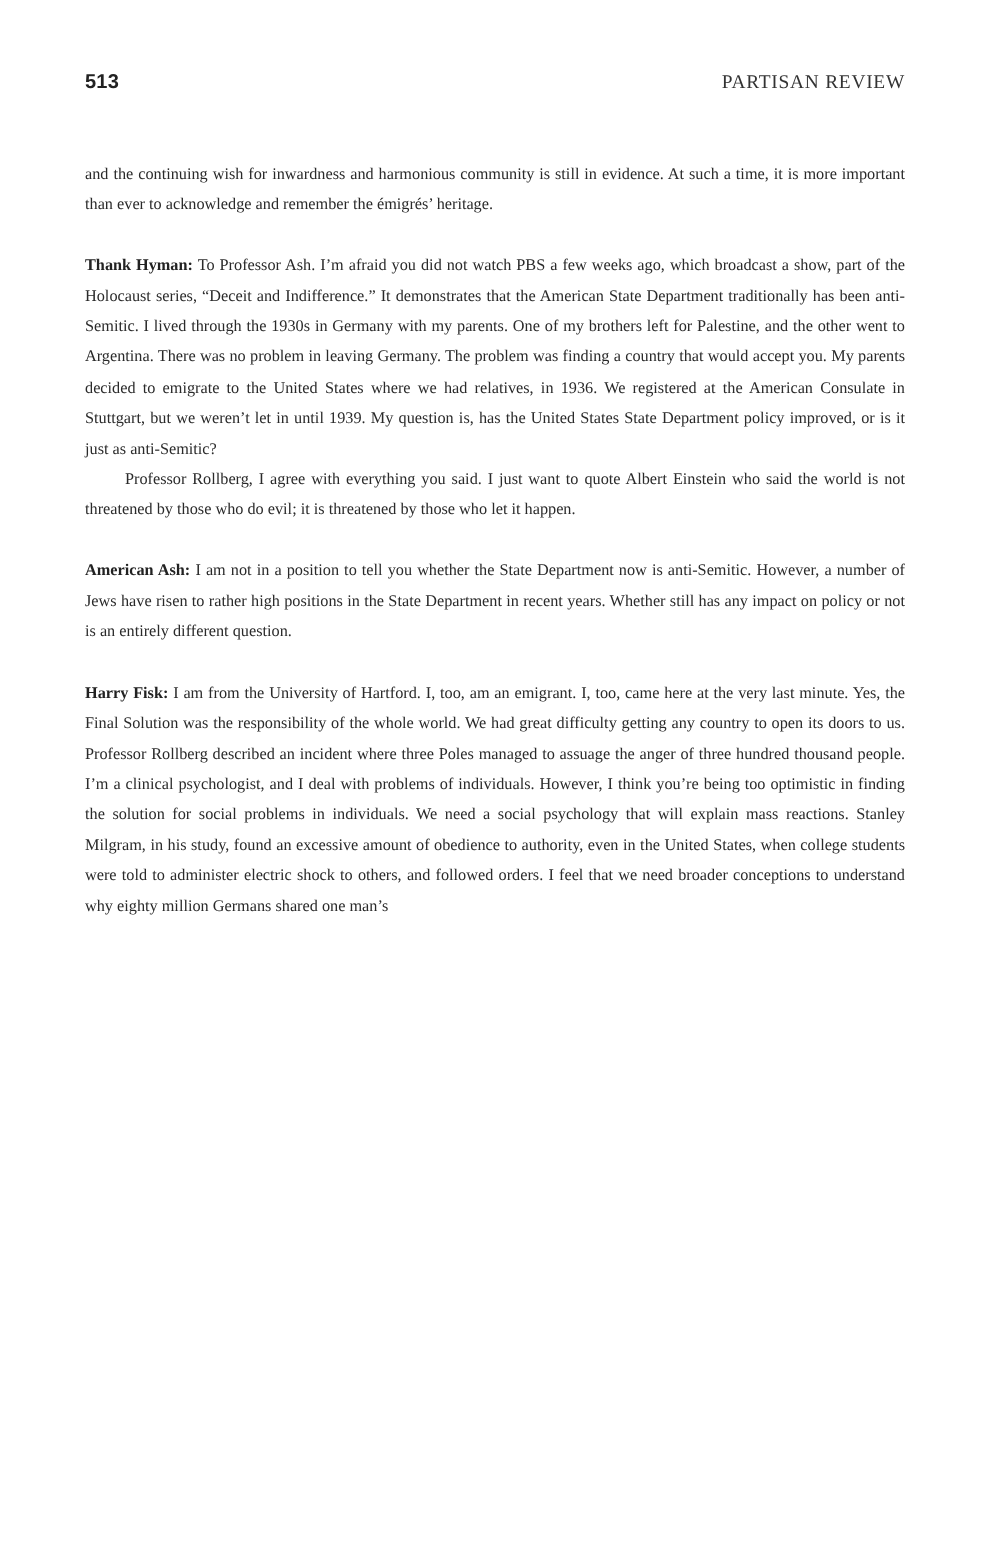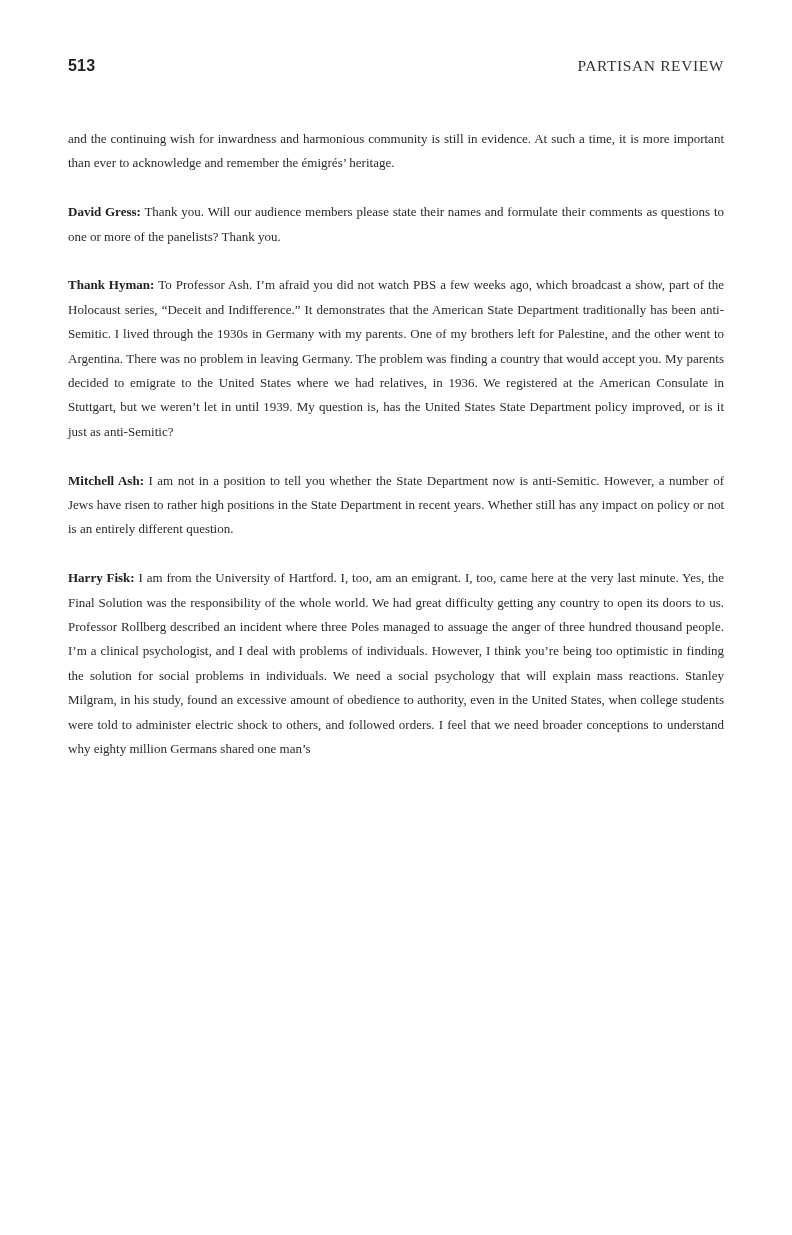--- a/index.html
+++ b/index.html
@@ -78,33 +78,32 @@
   <div class="running-head">
     <span class="page-number">513</span>
     <span class="journal-title">PARTISAN REVIEW</span>
   </div>
 
   <div class="body-text">
     <p class="para">
       <span>and the continuing wish for inwardness and harmonious community is still in evidence. At such a time, it is more important than ever to acknowledge and remember the émigrés’ heritage.</span>
     </p>
 
-    <p class="para gap">
-      <span class="speaker">David Gress:</span>
-      <span>Thank you. Will our audience members please state their names and formulate their comments as questions to one or more of the panelists? Thank you.</span>
-    </p>
 
     <p class="para gap">
       <span class="speaker">Thank Hyman:</span>
       <span>To Professor Ash. I’m afraid you did not watch PBS a few weeks ago, which broadcast a show, part of the Holocaust series, “Deceit and Indifference.” It demonstrates that the American State Department traditionally has been anti-Semitic. I lived through the 1930s in Germany with my parents. One of my brothers left for Palestine, and the other went to Argentina. There was no problem in leaving Germany. The problem was finding a country that would accept you. My parents decided to emigrate to the United States where we had relatives, in 1936. We registered at the American Consulate in Stuttgart, but we weren’t let in until 1939. My question is, has the United States State Department policy improved, or is it just as anti-Semitic?</span>
     </p>
 
+    <p class="para indent">
+      <span>Professor Rollberg, I agree with everything you said. I just want to quote Albert Einstein who said the world is not threatened by those who do evil; it is threatened by those who let it happen.</span>
+    </p>
 
     <p class="para gap">
-      <span class="speaker">Mitchell Ash:</span>
+      <span class="speaker">American Ash:</span>
       <span>I am not in a position to tell you whether the State Department now is anti-Semitic. However, a number of Jews have risen to rather high positions in the State Department in recent years. Whether still has any impact on policy or not is an entirely different question.</span>
     </p>
 
     <p class="para gap">
       <span class="speaker">Harry Fisk:</span>
       <span>I am from the University of Hartford. I, too, am an emigrant. I, too, came here at the very last minute. Yes, the Final Solution was the responsibility of the whole world. We had great difficulty getting any country to open its doors to us. Professor Rollberg described an incident where three Poles managed to assuage the anger of three hundred thousand people. I’m a clinical psychologist, and I deal with problems of individuals. However, I think you’re being too optimistic in finding the solution for social problems in individuals. We need a social psychology that will explain mass reactions. Stanley Milgram, in his study, found an excessive amount of obedience to authority, even in the United States, when college students were told to administer electric shock to others, and followed orders. I feel that we need broader conceptions to understand why eighty million Germans shared one man’s</span>
     </p>
   </div>
 </div>
 

